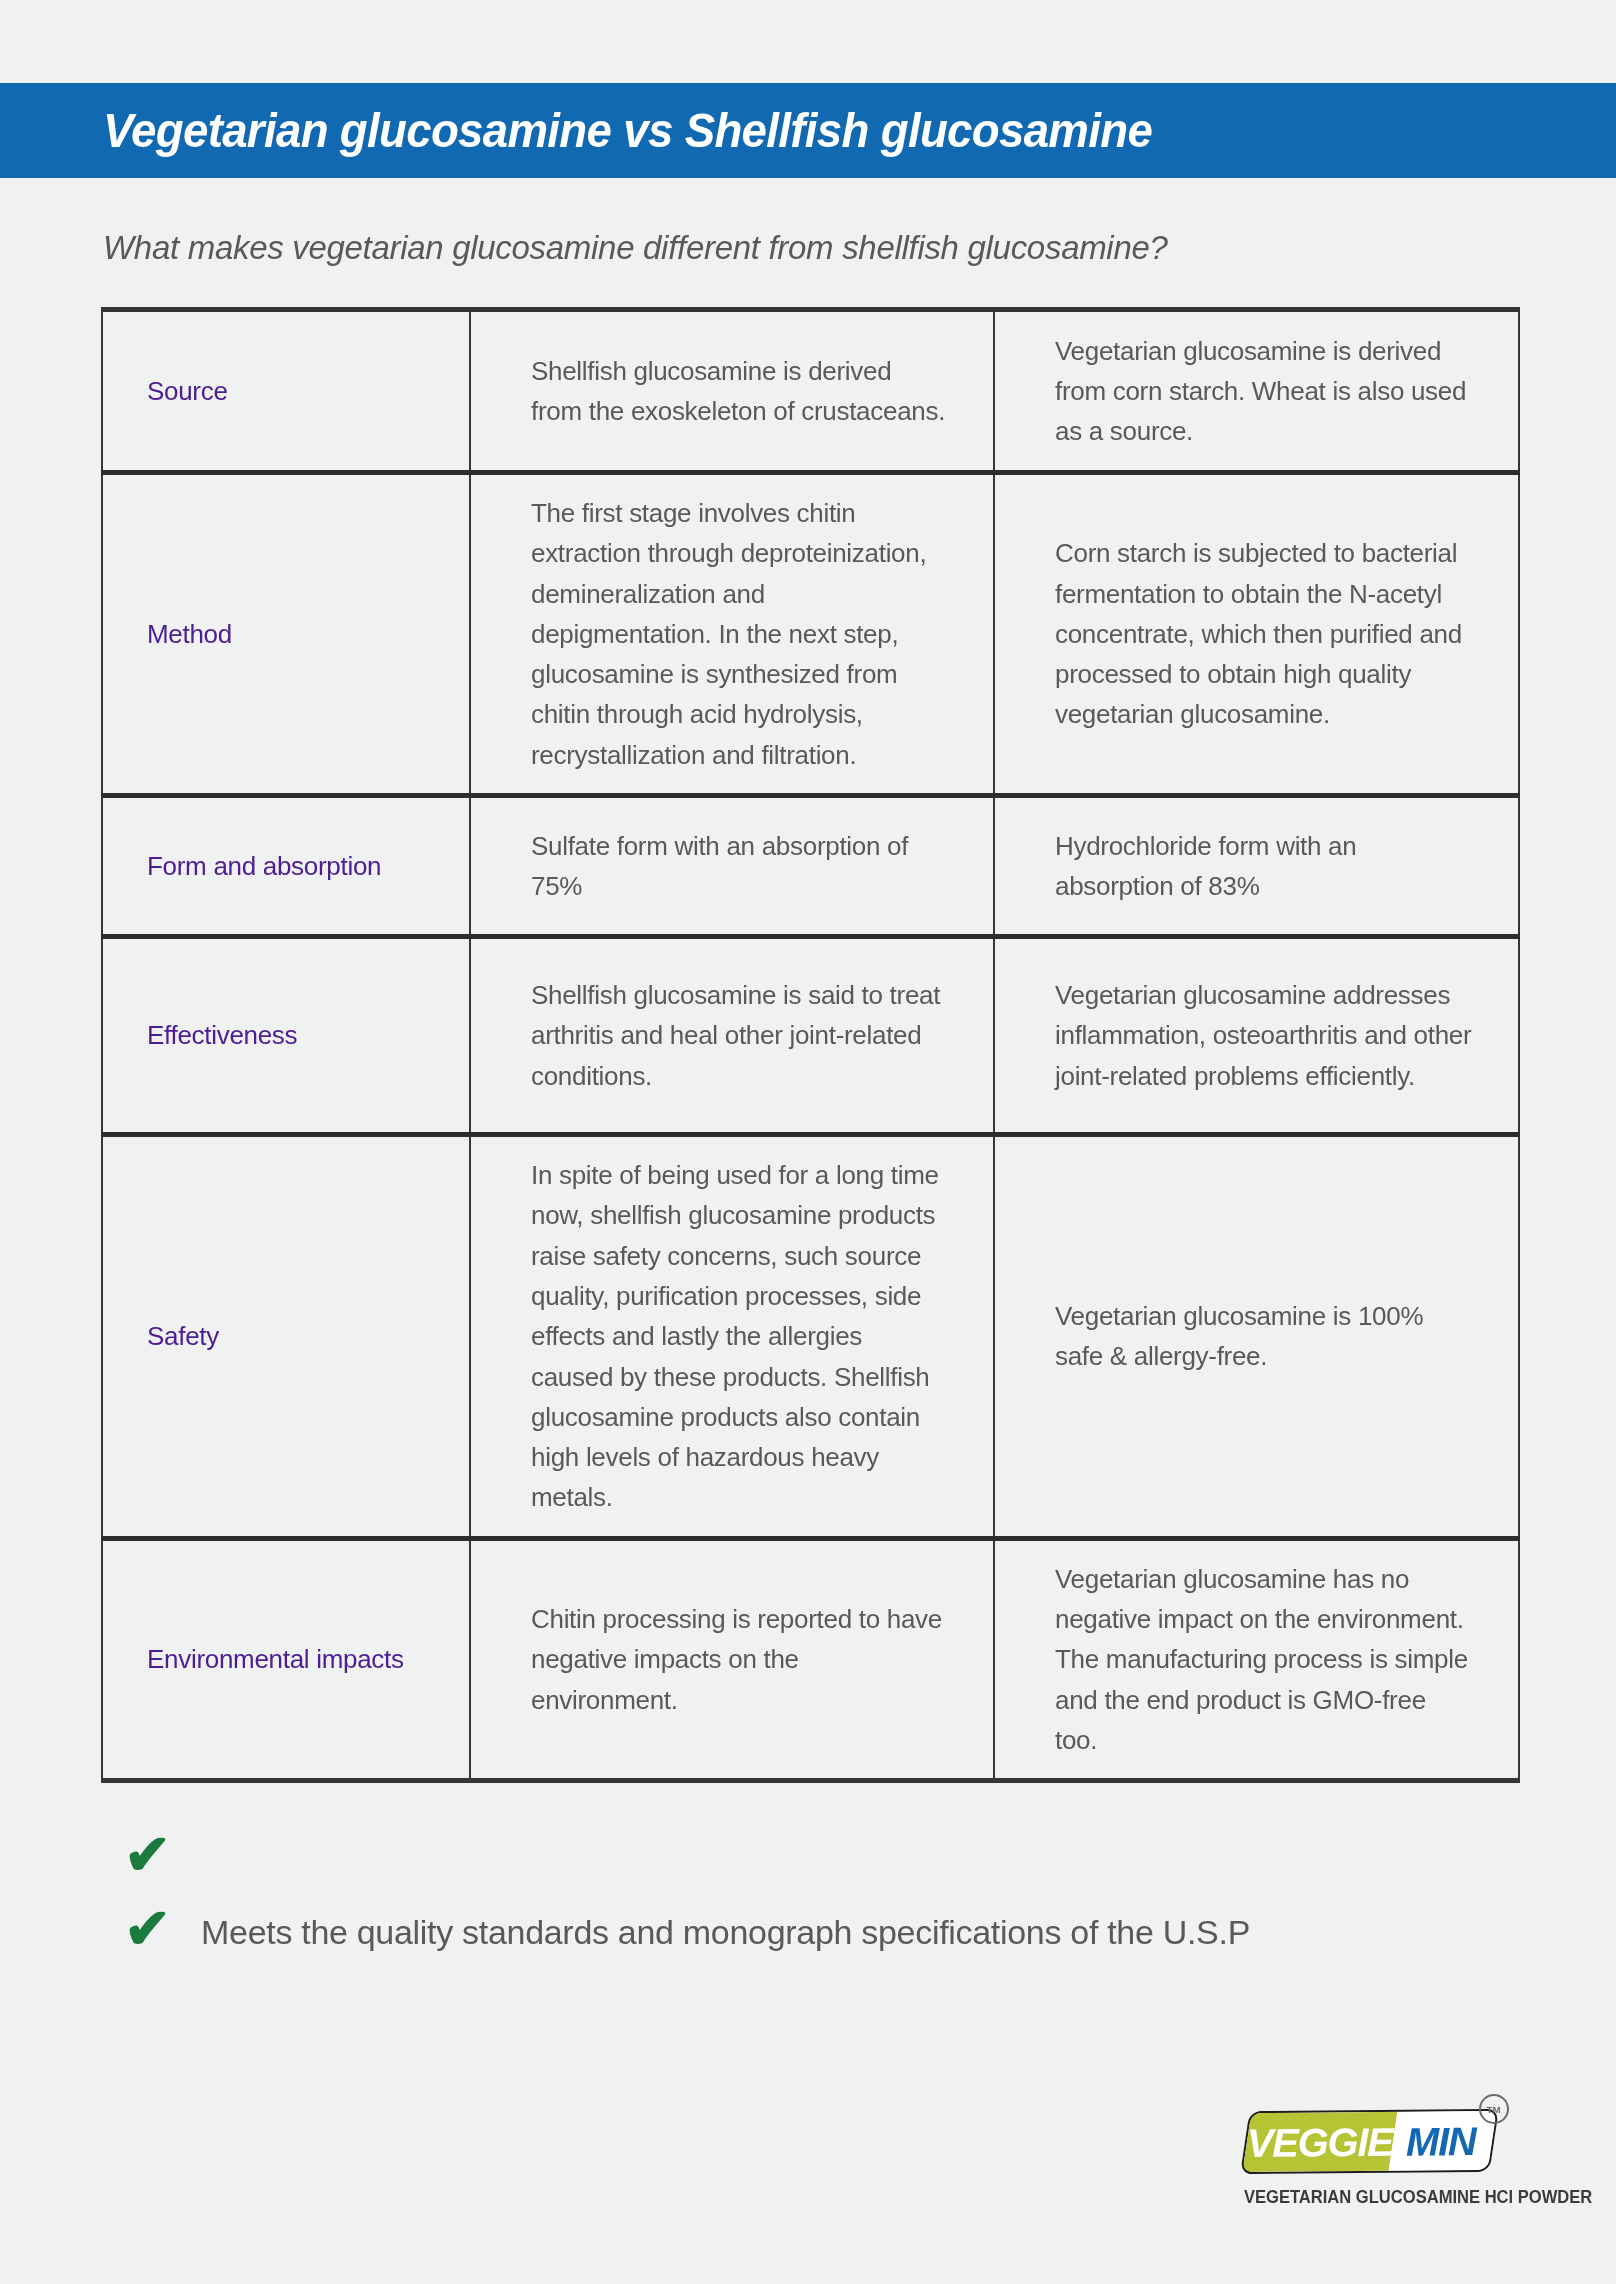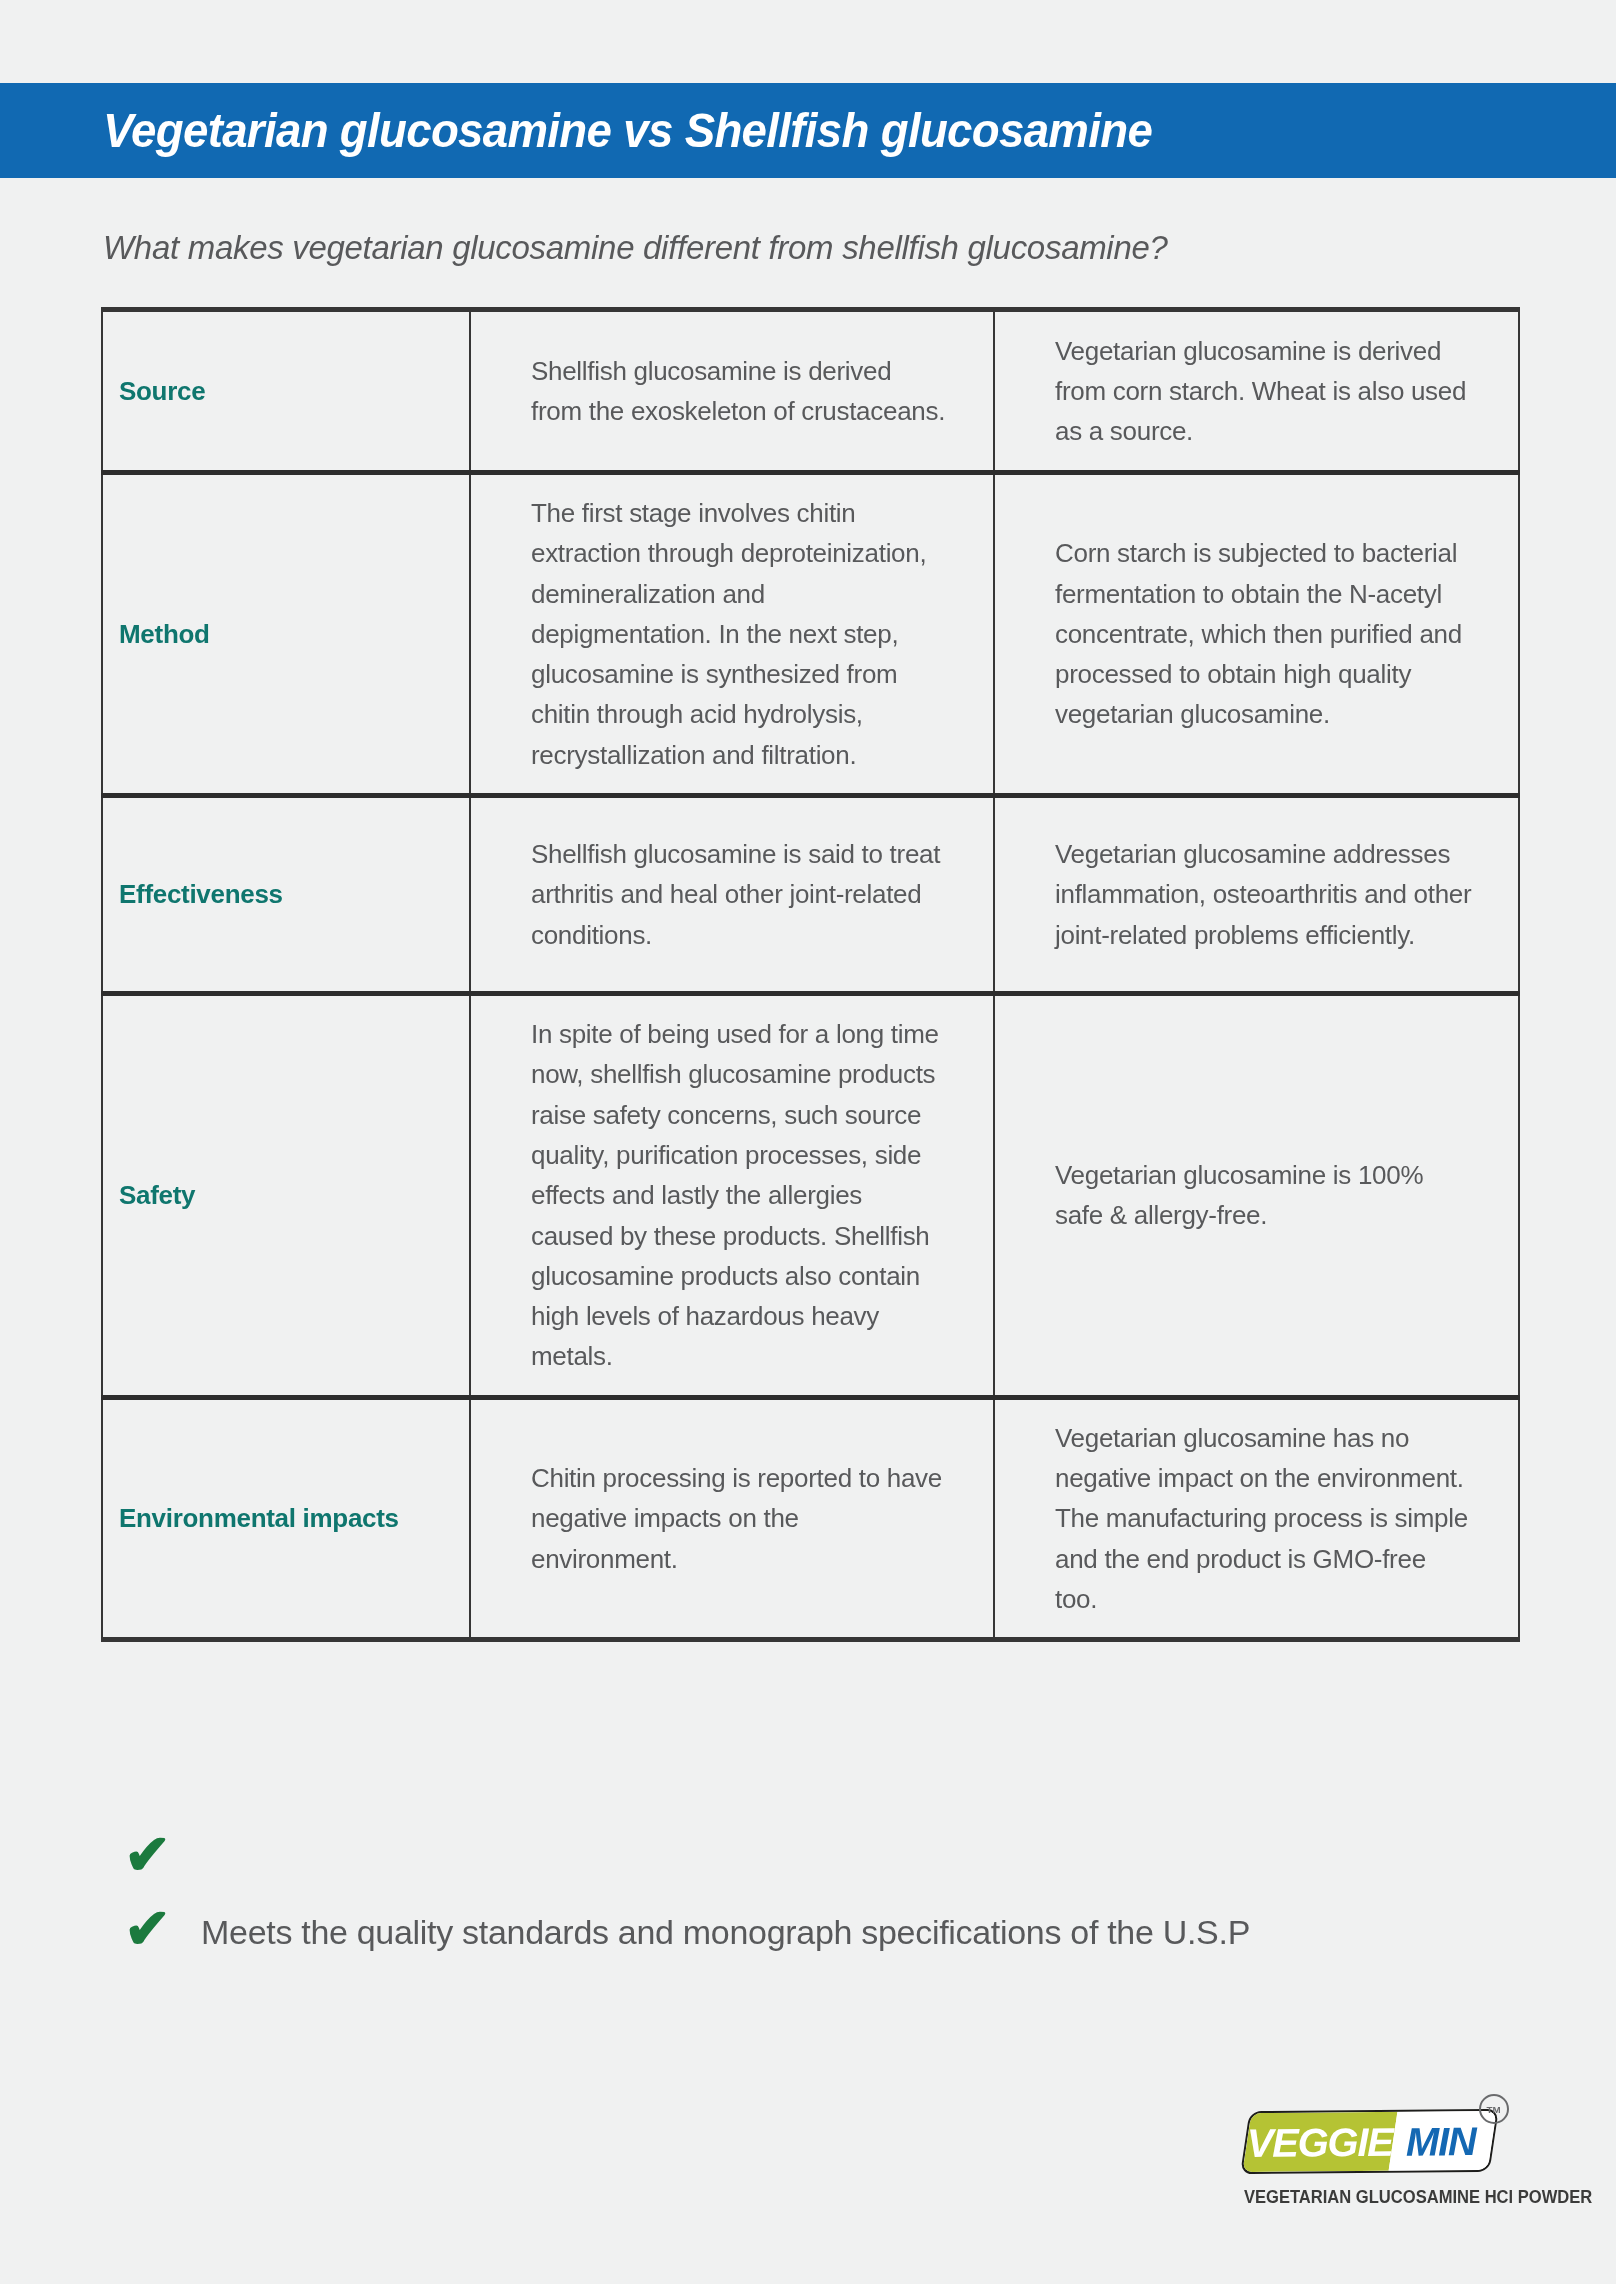--- a/index.html
+++ b/index.html
@@ -39,21 +39,21 @@
   tr.r-form   { height:141px; }
   tr.r-effect { height:198px; }
   tr.r-safety { height:335px; }
   tr.r-env    { height:221px; }
   th.h {
     color:#1272b9; font-size:31px; font-weight:bold; text-align:center;
     letter-spacing:-0.3px; text-shadow:0 2px 2px rgba(0,0,0,0.18);
   }
   th.h.param { text-align:left; padding-left:38px; }
   td.param {
-    padding-left:16px; color:#0f766e; font-size:26px; letter-spacing:-0.3px;font-weight:bold;
+    padding-left:44px; color:#4c1d95; font-size:26px; letter-spacing:-0.3px;
   }
   td.cell {
     padding:18px 46px 18px 60px; color:#58595b;
     font-size:26px; line-height:1.55; letter-spacing:-0.3px;
   }
   .benefit {
     position:absolute; left:124px; display:flex; align-items:flex-start;
   }
   .benefit-1 { top:1827px; }
   .benefit-2 { top:1901px; }
@@ -117,20 +117,25 @@
   <tr class="r-source">
     <td class="param">Source</td>
     <td class="cell">Shellfish glucosamine is derived from the exoskeleton of crustaceans.</td>
     <td class="cell">Vegetarian glucosamine is derived from corn starch. Wheat is also used as a source.</td>
   </tr>
   <tr class="r-method">
     <td class="param">Method</td>
     <td class="cell">The first stage involves chitin extraction through deproteinization, demineralization and depigmentation. In the next step, glucosamine is synthesized from chitin through acid hydrolysis, recrystallization and filtration.</td>
     <td class="cell">Corn starch is subjected to bacterial fermentation to obtain the N-acetyl concentrate, which then purified and processed to obtain high quality vegetarian glucosamine.</td>
   </tr>
+  <tr class="r-form">
+    <td class="param">Form and absorption</td>
+    <td class="cell">Sulfate form with an absorption of 75%</td>
+    <td class="cell">Hydrochloride form with an absorption of 83%</td>
+  </tr>
   <tr class="r-effect">
     <td class="param">Effectiveness</td>
     <td class="cell">Shellfish glucosamine is said to treat arthritis and heal other joint-related conditions.</td>
     <td class="cell">Vegetarian glucosamine addresses inflammation, osteoarthritis and other joint-related problems efficiently.</td>
   </tr>
   <tr class="r-safety">
     <td class="param">Safety</td>
     <td class="cell">In spite of being used for a long time now, shellfish glucosamine products raise safety concerns, such source quality, purification processes, side effects and lastly the allergies caused by these products. Shellfish glucosamine products also contain high levels of hazardous heavy metals.</td>
     <td class="cell">Vegetarian glucosamine is 100% safe &amp; allergy-free.</td>
   </tr>

